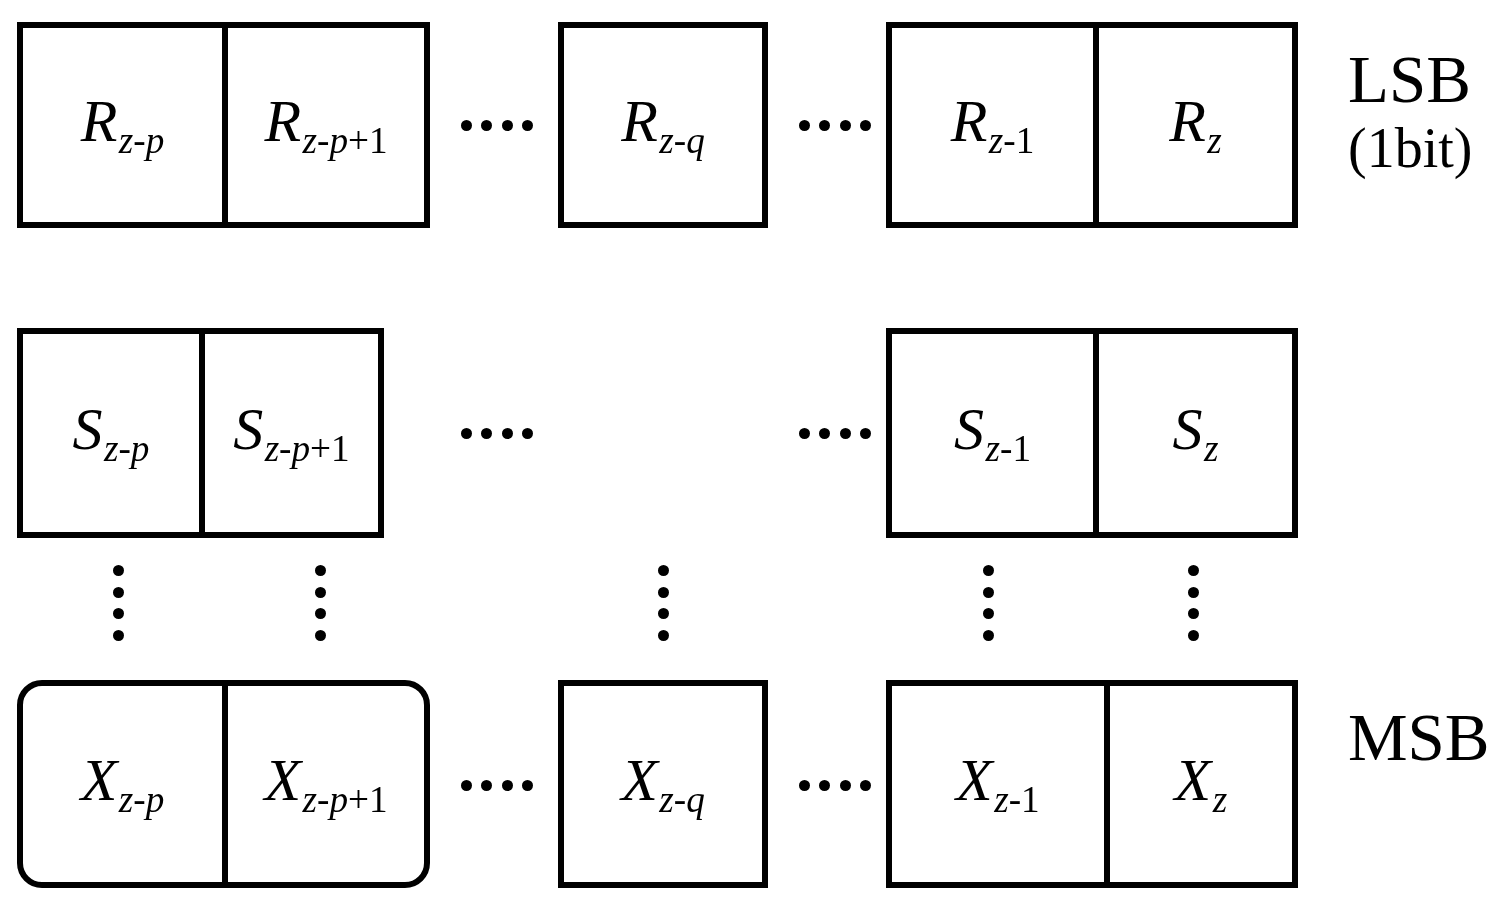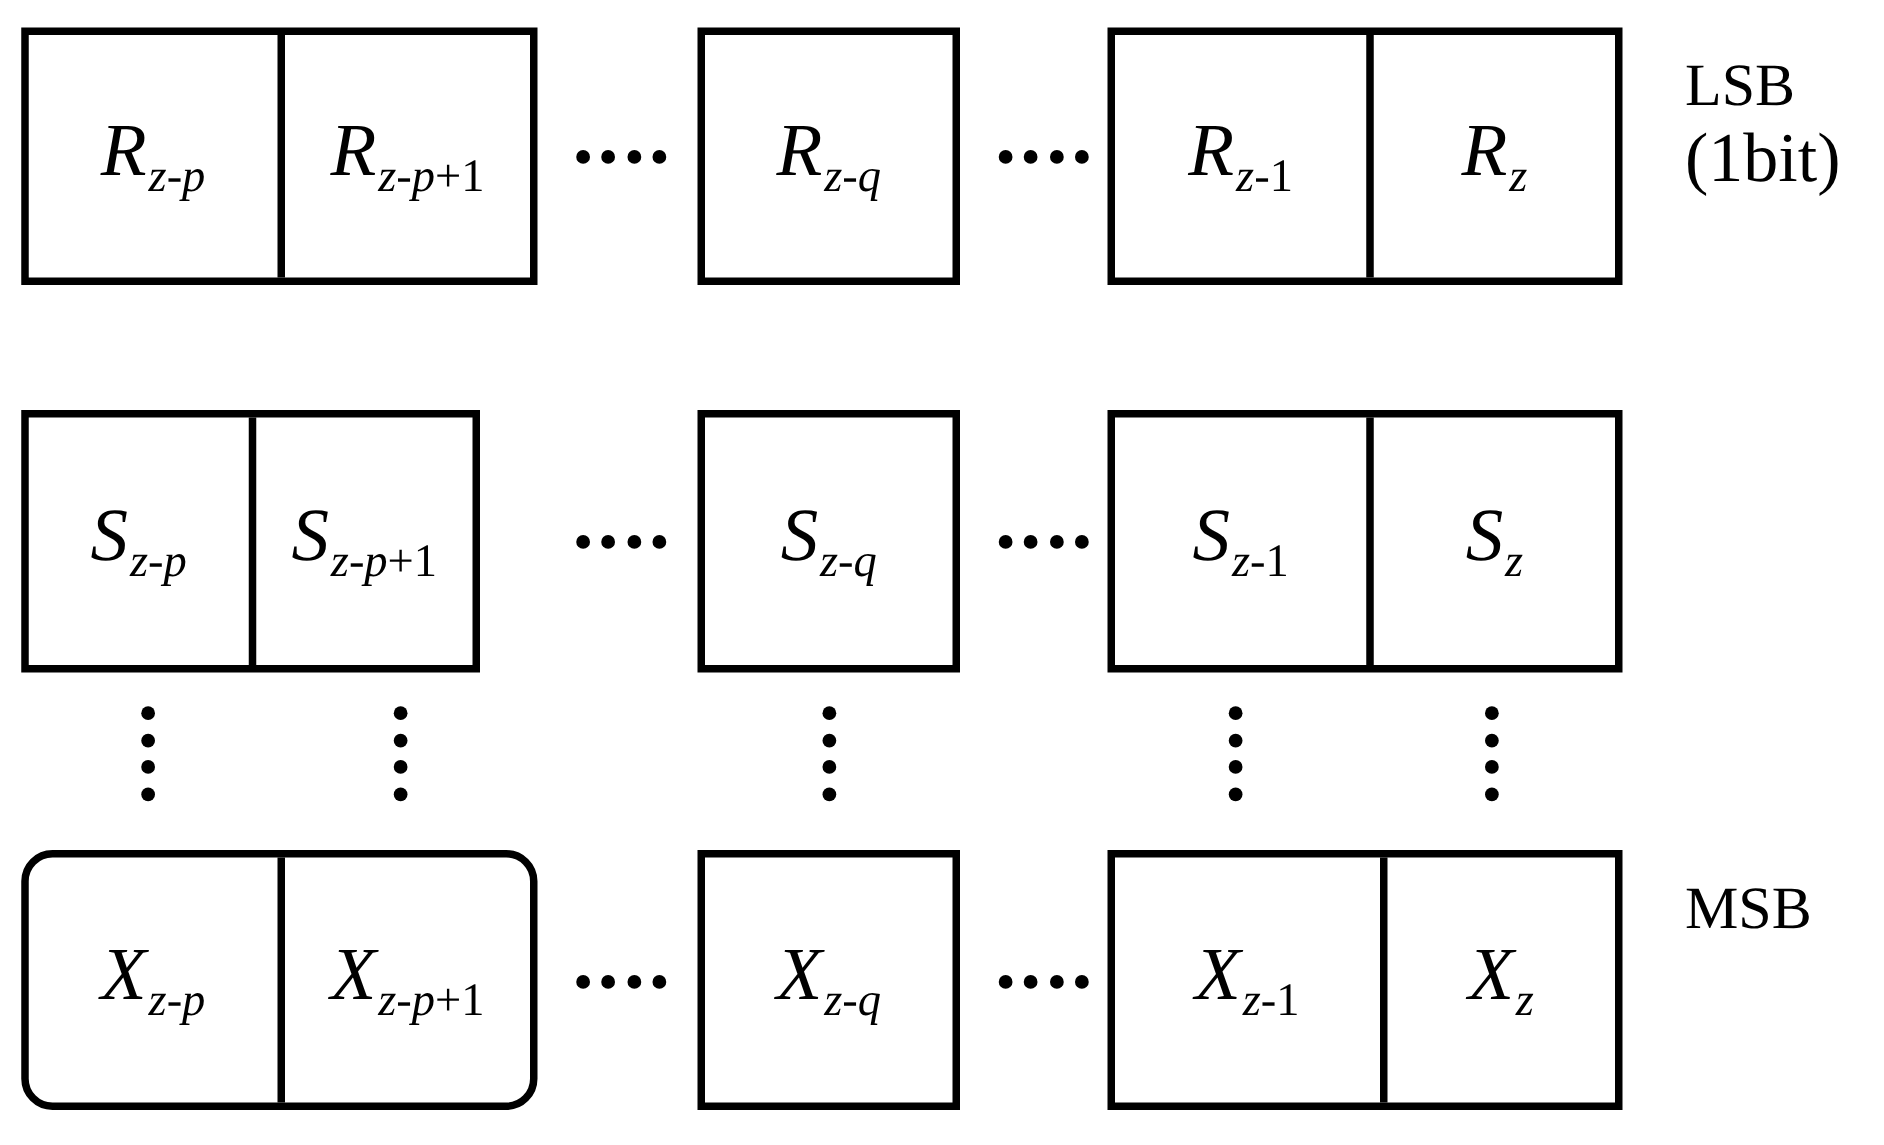--- a/index.html
+++ b/index.html
@@ -91,21 +91,21 @@
 
   
   .side-label {
     position: absolute;
     font-family: "Liberation Serif", "DejaVu Serif", serif;
     font-style: normal;
     color: #000000;
     line-height: 1.12;
     white-space: nowrap;
   }
-  .side-label .l1 { font-size: 48px; display: block; }
+  .side-label .l1 { font-size: 67px; display: block; }
   .side-label .l2 { font-size: 56px; display: block; }
 </style>
 </head>
 <body>
 
 <div id="canvas">
 
   <div class="cell-group" style="left:17px; top:22px; width:413px; height:206px;">
     <div class="cell" style="width:199px;">
       <span class="math"><span class="base">R</span><span class="sub"><span class="upr">z-p</span><span class="num"></span></span></span>
@@ -158,25 +158,20 @@
     </div>
   </div>
 
   <div class="h-ellipsis" style="left:461px; top:426px; width:72px;">
     <span class="dot"></span>
     <span class="dot"></span>
     <span class="dot"></span>
     <span class="dot"></span>
   </div>
 
-  <div class="cell-group" style="left:558px; top:328px; width:210px; height:210px;">
-    <div class="cell" style="width:198px;">
-      <span class="math"><span class="base">S</span><span class="sub"><span class="upr">z-q</span><span class="num"></span></span></span>
-    </div>
-  </div>
 
   <div class="h-ellipsis" style="left:799px; top:426px; width:72px;">
     <span class="dot"></span>
     <span class="dot"></span>
     <span class="dot"></span>
     <span class="dot"></span>
   </div>
 
   <div class="cell-group" style="left:886px; top:328px; width:412px; height:210px;">
     <div class="cell" style="width:201px;">

